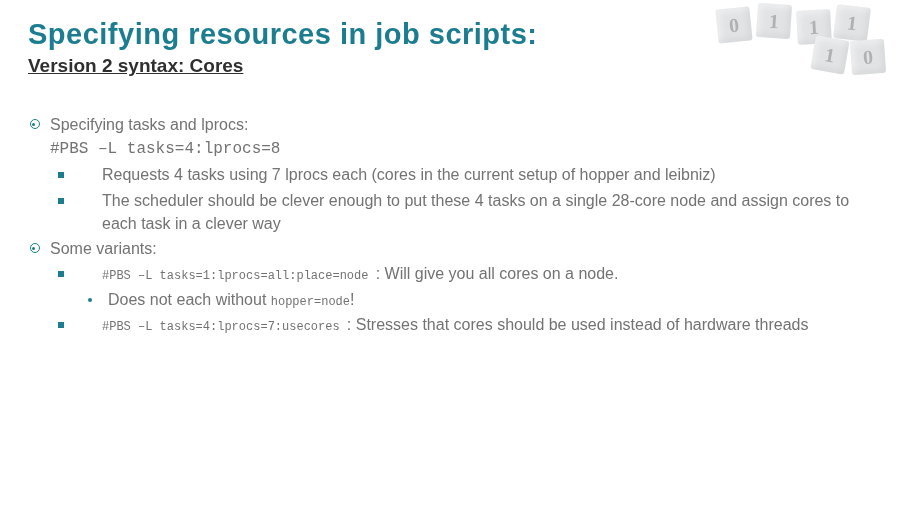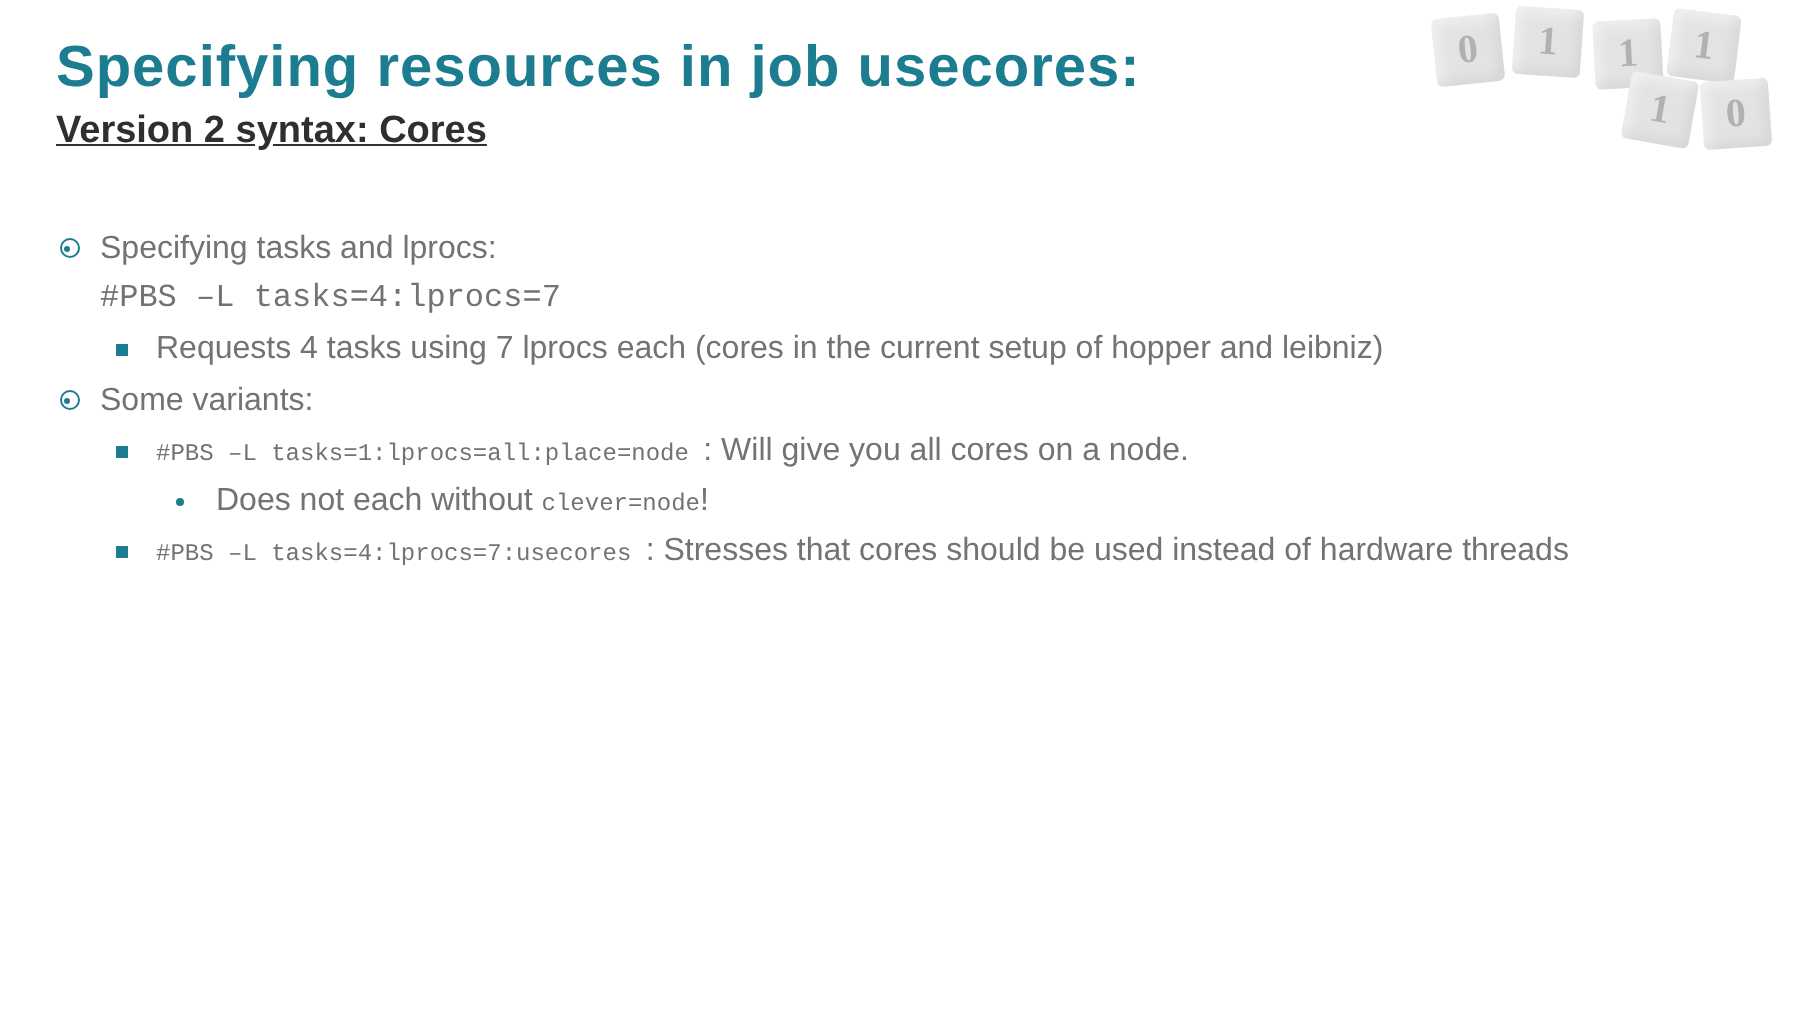--- a/index.html
+++ b/index.html
@@ -38,21 +38,21 @@
     font-size: 16px;
     line-height: 1.45;
     color: #737373;
   }
   .row {
     display: flex;
     align-items: flex-start;
     margin: 0 0 2px 0;
   }
   .l0 { margin-left: 2px; }
-  .l1 { margin-left: 30px; }
+  .l1 { margin-left: 30px; gap: 24px; }
   .l2 { margin-left: 60px; }
   .bul {
     display: inline-block;
     flex: 0 0 auto;
     width: 20px;
     text-align: left;
     color: #1d7d90;
     font-size: 14px;
     line-height: 22px;
   }
@@ -148,52 +148,56 @@
 
   <div class="cubes">
     <div class="cube c1">0</div>
     <div class="cube c2">1</div>
     <div class="cube c3">1</div>
     <div class="cube c4">1</div>
     <div class="cube c5">1</div>
     <div class="cube c6">0</div>
   </div>
 
-  <h1 class="title">Specifying resources in job usecores:</h1>
+  <h1 class="title">Specifying resources in job scripts:</h1>
   <h2 class="subtitle">Version 2 syntax: Cores</h2>
 
   <div class="content">
 
     <div class="row l0">
       <span class="bul target"></span>
       <span class="txt">Specifying tasks and lprocs:</span>
     </div>
     <div class="row l0">
       <span class="bul"></span>
-      <span class="txt mono">#PBS –L tasks=4:lprocs=7</span>
+      <span class="txt mono">#PBS –L tasks=4:lprocs=8</span>
     </div>
     <div class="row l1">
       <span class="bul square"></span>
       <span class="txt">Requests 4 tasks using 7 lprocs each (cores in the current setup of hopper and leibniz)</span>
+    </div>
+    <div class="row l1">
+      <span class="bul square"></span>
+      <span class="txt">The scheduler should be clever enough to put these 4 tasks on a single 28-core node and assign cores to each task in a clever way</span>
     </div>
 
     <div class="row l0">
       <span class="bul target"></span>
       <span class="txt">Some variants:</span>
     </div>
     <div class="row l1">
       <span class="bul square"></span>
       <span class="txt">
         <span class="mono-seg">#PBS –L tasks=1:lprocs=all:place=node </span><span>: Will give you all cores on a node.</span>
       </span>
     </div>
     <div class="row l2">
       <span class="bul dot"></span>
       <span class="txt">
-        <span>Does not each without </span><span class="mono-seg">clever=node</span><span>!</span>
+        <span>Does not each without </span><span class="mono-seg">hopper=node</span><span>!</span>
       </span>
     </div>
     <div class="row l1">
       <span class="bul square"></span>
       <span class="txt">
         <span class="mono-seg">#PBS –L tasks=4:lprocs=7:usecores </span><span>: Stresses that cores should be used instead of hardware threads</span>
       </span>
     </div>
 
   </div>

